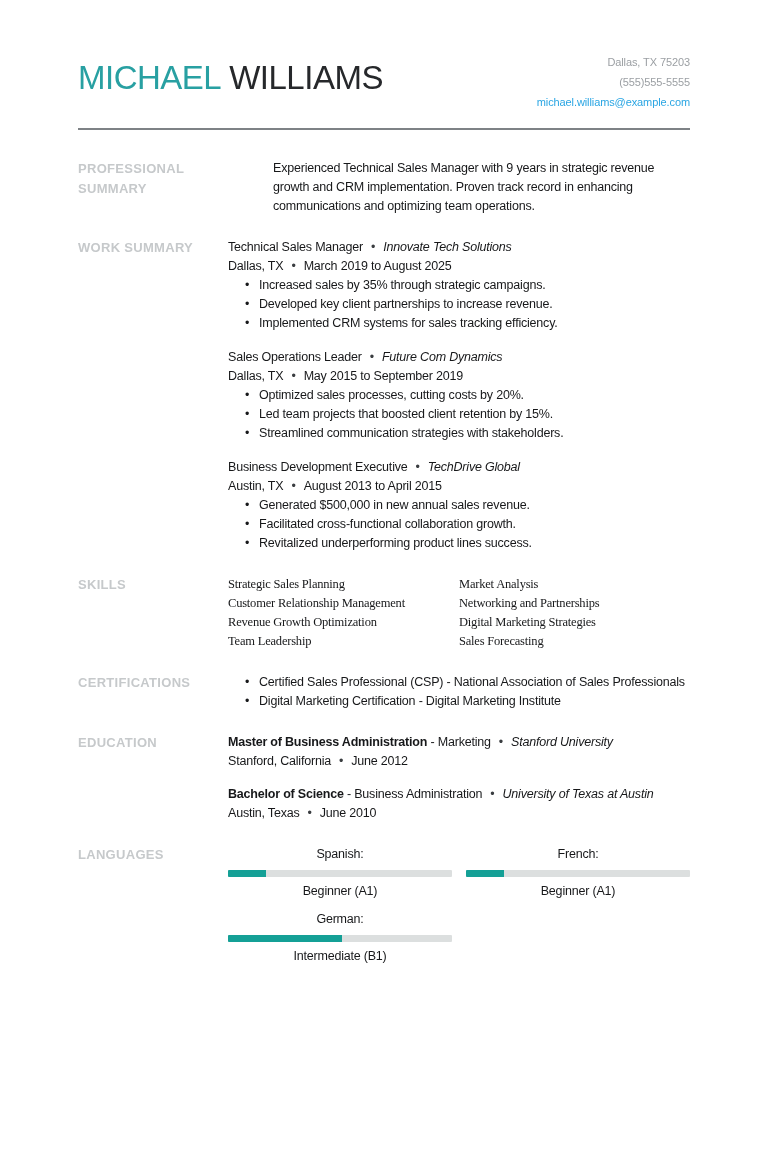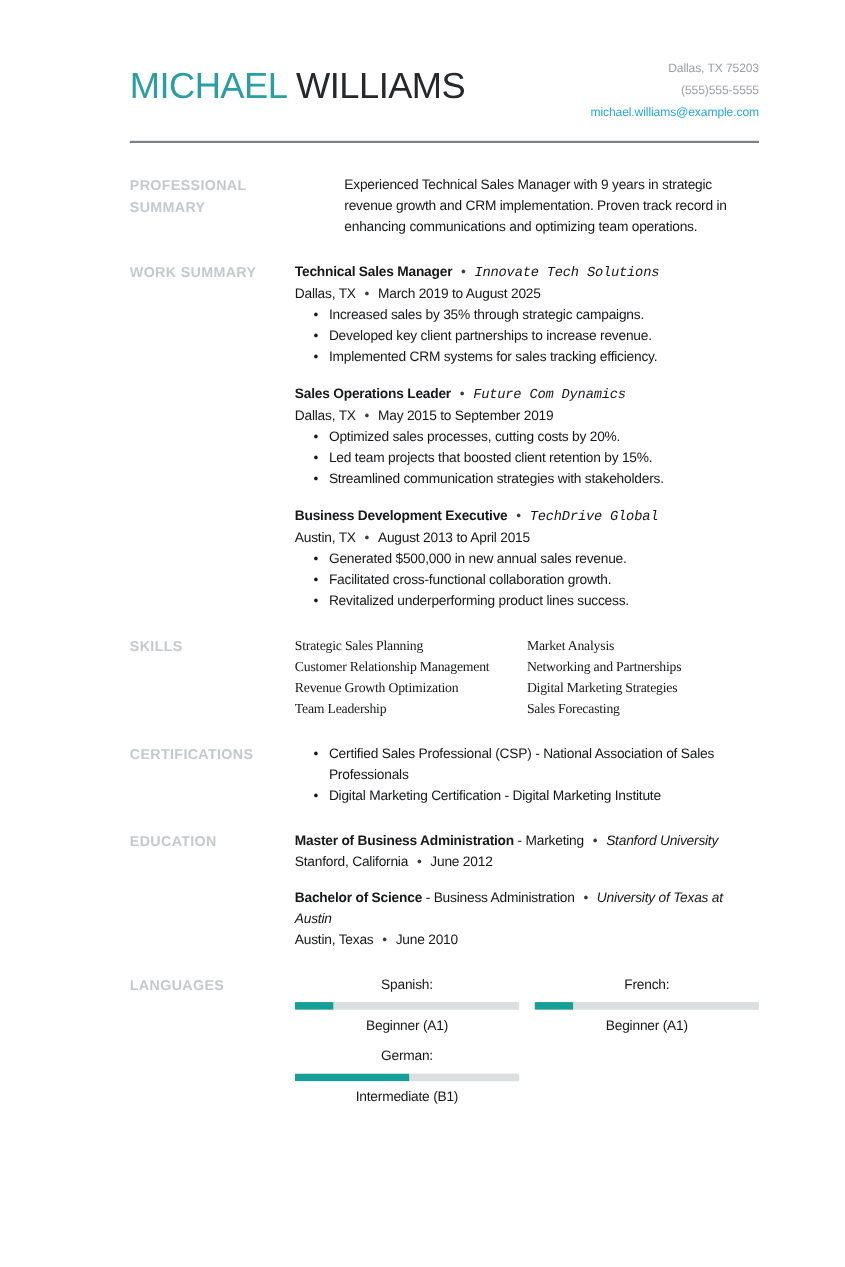--- a/index.html
+++ b/index.html
@@ -4,43 +4,43 @@
 <style>
   :root{
     --accent:#28a0a2; --bar_fill:#14a096; --email:#29a5e3; --heading:#c6c9cb;
     --contact_text:#9b9fa3; --body_text:#17181a; --divider:#7e8286; --bar_track:#dcdfdf;
   }
   *{box-sizing:border-box;}
   html,body{margin:0;padding:0;background:#fff;}
   .page{
     width:768px;height:1130px;background:#fff;overflow:hidden;position:relative;
     font-family:"Liberation Sans",sans-serif;font-size:12.5px;line-height:19px;
-    letter-spacing:-0.2px;color:var(--body_text);padding-left:40px;
+    letter-spacing:-0.2px;color:var(--body_text);
   }
   .inner{padding:52px 78px 0 78px;}
   
   .hdr{display:flex;justify-content:space-between;align-items:flex-start;}
   .name{font-size:33px;line-height:36px;letter-spacing:-0.5px;font-weight:400;margin-top:8px;white-space:nowrap;}
   .name .first{color:var(--accent);margin-right:8px;}
   .name .last{color:#26282b;}
   .contact{text-align:right;font-size:11px;line-height:20px;color:var(--contact_text);letter-spacing:-0.1px;}
   .contact a{color:var(--email);text-decoration:none;}
   .divider{height:2px;background:var(--divider);border:0;margin:16px 0 0 0;}
   
   .section{display:grid;grid-template-columns:150px 1fr;margin-top:22px;}
   .section.first{margin-top:29px;gap:45px;}
   .sec-heading{color:var(--heading);font-weight:700;font-size:13px;line-height:20px;letter-spacing:0.3px;padding-right:10px;}
   .sec-body{min-width:0;}
   p.summary{margin:0;}
   
   .job{margin-bottom:15px;}
   .job:last-child{margin-bottom:0;}
-  .jt{font-weight:700;text-align:right;}
+  .jt{font-weight:400;text-align:right;}
   .dot{display:inline-block;margin:0 8px;color:#3a3d40;}
-  .co{font-style:italic;font-family:Liberation Mono, monospace;}
+  .co{font-style:italic;}
   ul.blist{list-style:none;margin:0;padding:0;}
   ul.blist li{display:flex;padding-left:17px;}
   .b-dot{width:14px;flex:0 0 14px;}
   
   .skills-grid{display:grid;grid-template-columns:1fr 1fr;column-gap:0;font-family:Liberation Serif, serif;}
   .skill{display:block;}
   
   .edu{margin-bottom:14px;}
   .edu:last-child{margin-bottom:0;}
   .deg{font-weight:700;}

